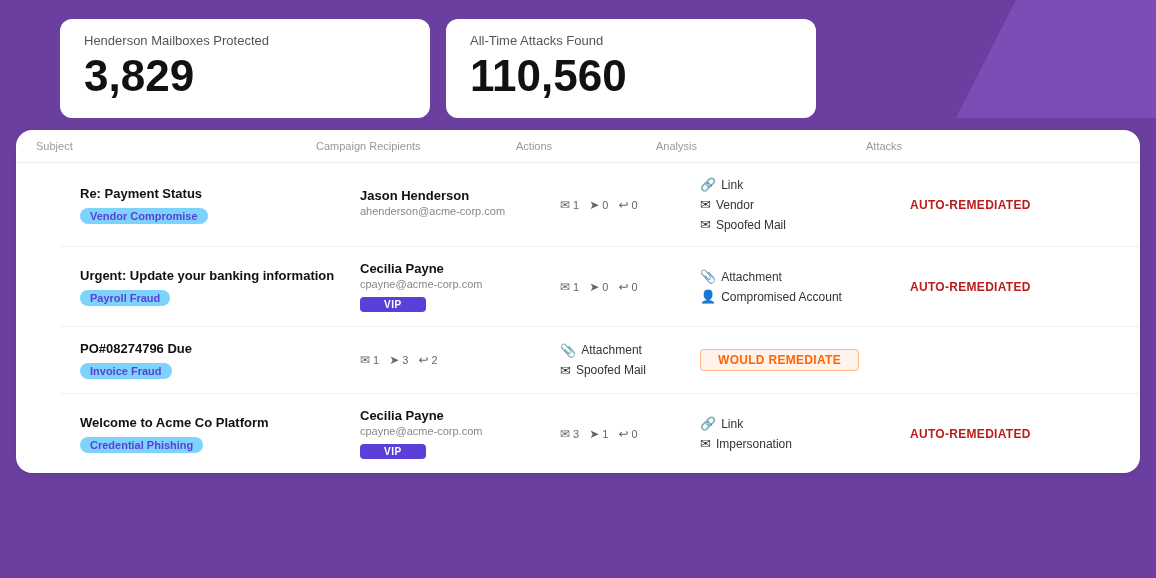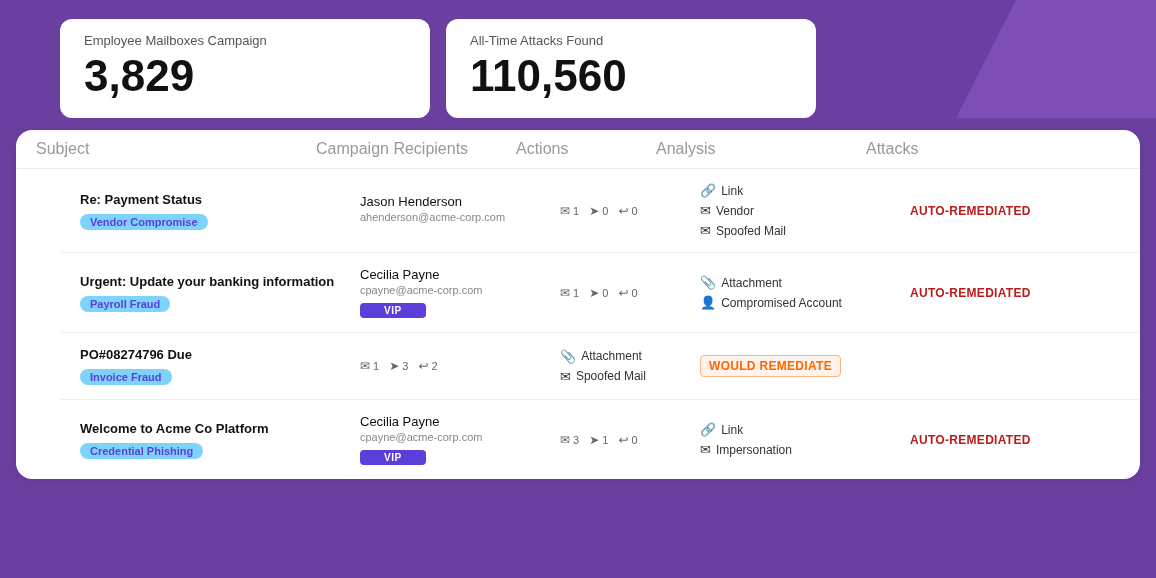--- a/index.html
+++ b/index.html
@@ -61,21 +61,21 @@
     }
 
     .table-header {
       display: grid;
       grid-template-columns: 280px 200px 140px 210px 180px;
       padding: 10px 20px;
       border-bottom: 1px solid #eee;
     }
 
     .table-header-cell {
-      font-size: 16px;
+      font-size: 11px;
       color: #999;
       font-weight: 500;
       text-transform: none;
     }
 
     .table-row {
       display: grid;
       grid-template-columns: 280px 200px 140px 210px 180px;
       padding: 14px 20px;
       border-bottom: 1px solid #f0f0f0;
@@ -122,21 +122,21 @@
       color: #fff;
       font-size: 10px;
       padding: 2px 8px;
       border-radius: 4px;
       font-weight: 700;
       letter-spacing: 0.5px;
     }
 
     .recipient-name {
       font-size: 13px;
-      font-weight: 400;
+      font-weight: 700;
       color: #111;
       margin-bottom: 2px;
     }
 
     .recipient-email {
       font-size: 11px;
       color: #888;
       margin-bottom: 4px;
     }
 
@@ -183,31 +183,31 @@
       letter-spacing: 0.3px;
     }
 
     .status-auto {
       color: #b91c1c;
     }
 
     .status-would {
       color: #ff6600;
       background: #fff3ec;
-      padding: 3px 8px;
+      padding: 3px 17px;
       border-radius: 4px;
       border: 1px solid #ffb380;
     }
   </style>
 </head>
 <body>
 
 <div class="top-section">
   <div class="stat-card">
-    <div class="label">Employee Mailboxes Campaign</div>
+    <div class="label">Henderson Mailboxes Protected</div>
     <div class="value">3,829</div>
   </div>
   <div class="stat-card">
     <div class="label">All-Time Attacks Found</div>
     <div class="value">110,560</div>
   </div>
   <div class="purple-shape"></div>
 </div>
 
 <div class="table-container">

